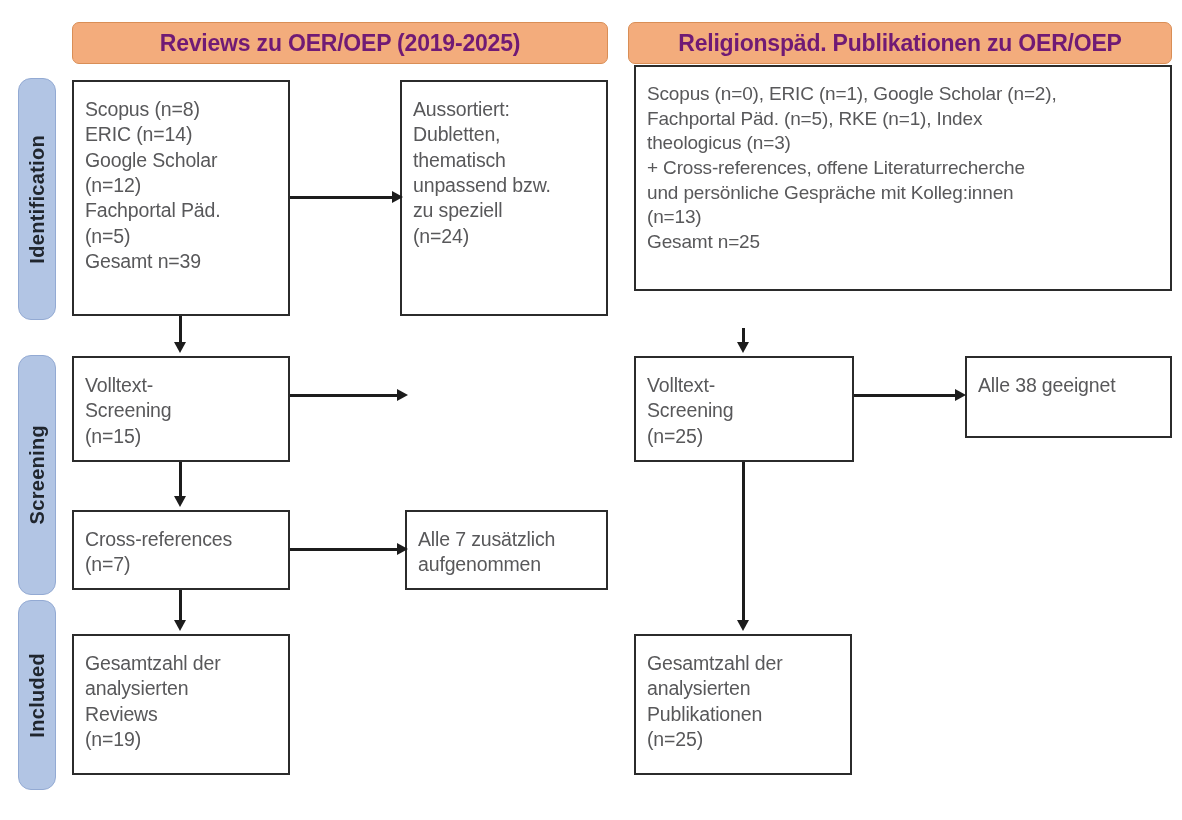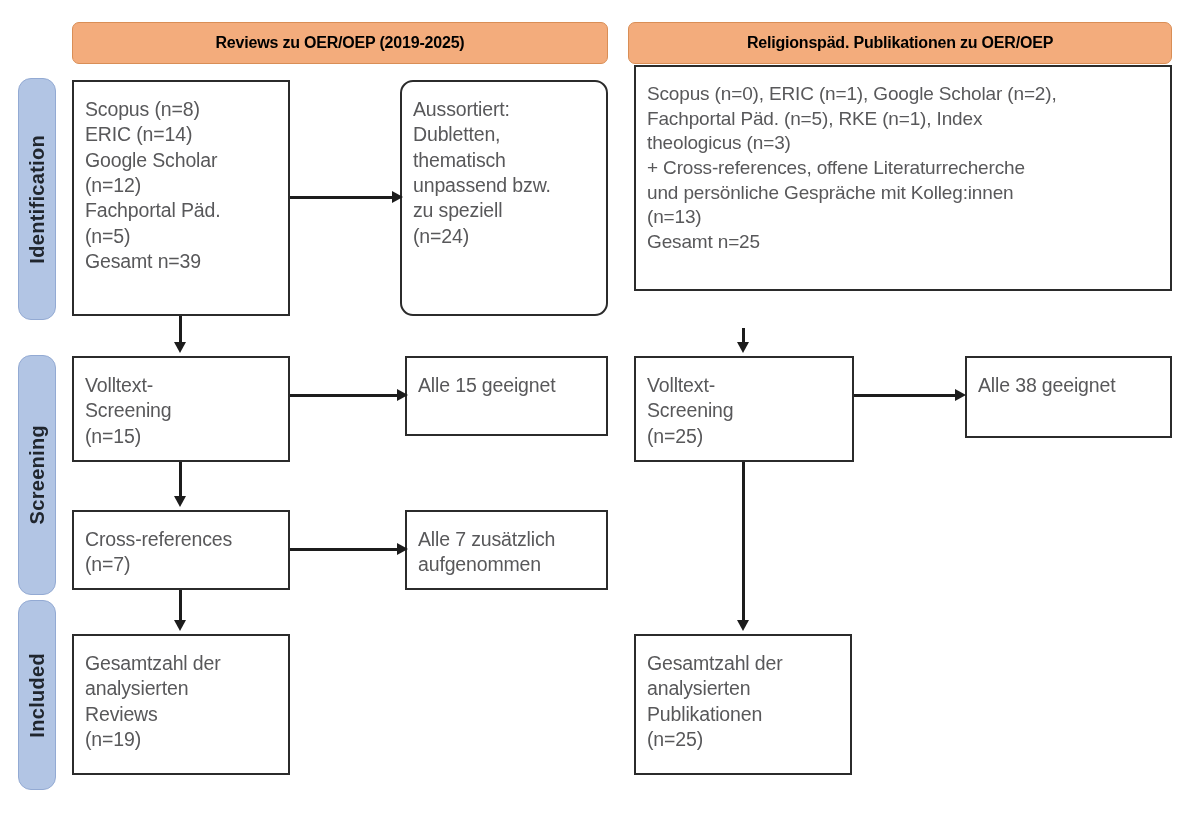--- a/index.html
+++ b/index.html
@@ -16,22 +16,22 @@
     font-family: "Liberation Sans", sans-serif;
     overflow: hidden;
   }
 
   
   .col-header {
     position: absolute;
     background: #f3ac7c;
     border: 1.5px solid #d98e56;
     border-radius: 7px;
-    color: #000000;
-    font-size: 16px;
+    color: #701a75;
+    font-size: 23px;
     font-weight: bold;
     letter-spacing: -0.2px;
     display: flex;
     align-items: center;
     justify-content: center;
     text-align: center;
     box-sizing: border-box;
   }
 
   
@@ -116,32 +116,31 @@
   </div>
 
   <div class="box" style="left:72px; top:80px; width:218px; height:236px;">Scopus (n=8)
 ERIC (n=14)
 Google Scholar
 (n=12)
 Fachportal Päd.
 (n=5)
 Gesamt n=39</div>
 
-  <div class="box" style="left:400px; top:80px; width:208px; height:236px;border-radius:13px;">Aussortiert:
+  <div class="box" style="left:400px; top:80px; width:208px; height:236px;">Aussortiert:
 Dubletten,
 thematisch
 unpassend bzw.
 zu speziell
 (n=24)</div>
 
   <div class="box" style="left:72px; top:356px; width:218px; height:106px;">Volltext-
 Screening
 (n=15)</div>
 
-  <div class="box" style="left:405px; top:356px; width:203px; height:80px;">Alle 15 geeignet</div>
 
   <div class="box" style="left:72px; top:510px; width:218px; height:80px;">Cross-references
 (n=7)</div>
 
   <div class="box" style="left:405px; top:510px; width:203px; height:80px;">Alle 7 zusätzlich
 aufgenommen</div>
 
   <div class="box" style="left:72px; top:634px; width:218px; height:141px;">Gesamtzahl der
 analysierten
 Reviews

